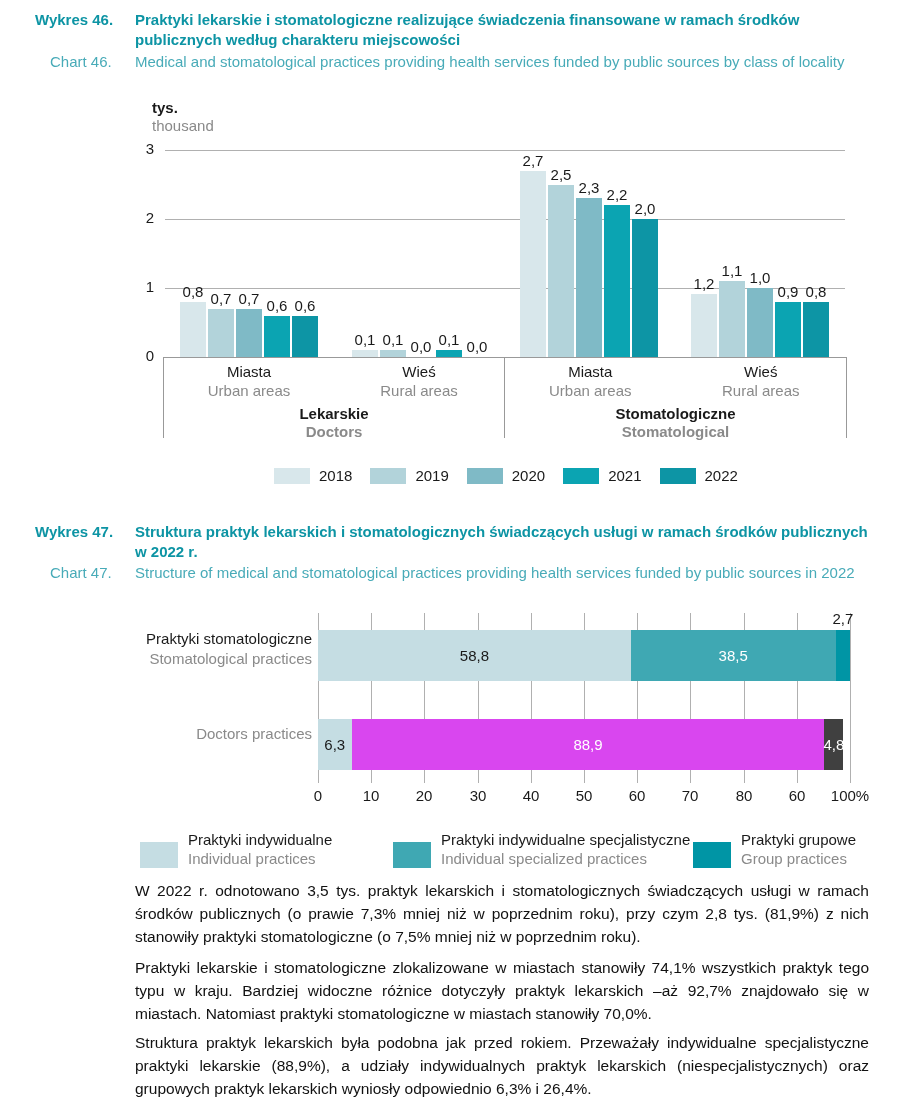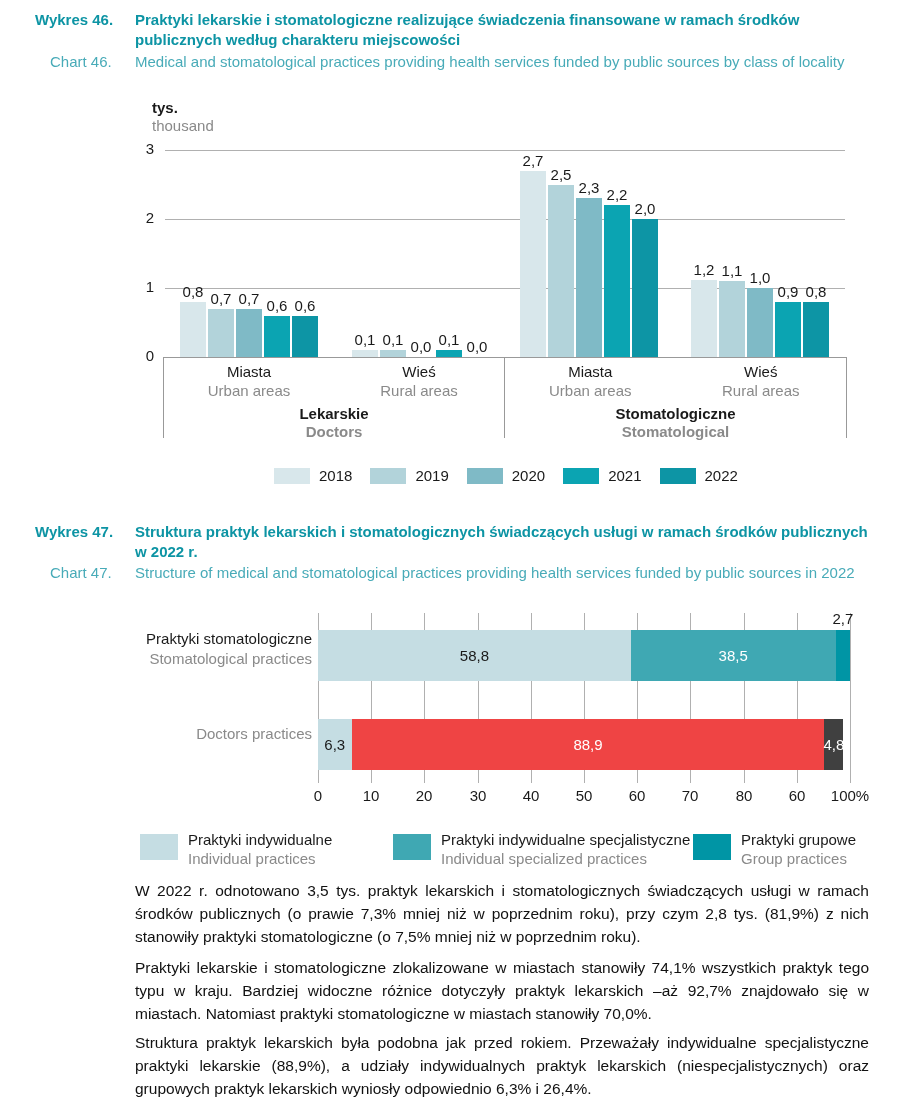--- a/index.html
+++ b/index.html
@@ -45,21 +45,21 @@
   .hseg{position:relative;height:100%;}
   .hseg-label{position:absolute;top:0;left:0;width:100%;height:100%;display:flex;align-items:center;justify-content:center;
               font-size:15px;white-space:nowrap;}
   .hseg-label.outside{top:auto;bottom:100%;height:auto;margin-bottom:3px;color:#1a1a1a;}
   .c47-rowlabel{position:absolute;width:250px;text-align:right;}
   .r-pl{font-size:15px;color:#1a1a1a;line-height:20px;}
   .r-en{font-size:15px;color:#8a8a8a;line-height:20px;}
   #c47-xticks{position:absolute;left:318px;top:787px;width:560px;height:20px;}
   .xtick{position:absolute;width:46px;text-align:center;font-size:15px;color:#1a1a1a;}
   #c47-legend{position:absolute;left:140px;top:830px;width:760px;height:42px;}
-  .leg47-item{position:absolute;display:flex;gap:10px;}
+  .leg47-item{position:absolute;display:flex;gap:10px;align-items:flex-end;}
   .leg47-swatch{width:38px;height:26px;margin-top:4px;flex:0 0 auto;}
   .l-pl{font-size:15px;color:#1a1a1a;line-height:19px;}
   .l-en{font-size:15px;color:#8a8a8a;line-height:19px;}
 
   
   .para{position:absolute;left:135px;width:734px;font-size:15.5px;line-height:23px;color:#111;
         text-align:justify;}
 </style>
 </head>
 <body>
@@ -129,21 +129,21 @@
           <span class="bar-label">2,3</span>
         </div>
         <div class="bar" style="height: 151.8px; background: rgb(11, 164, 178);">
           <span class="bar-label">2,2</span>
         </div>
         <div class="bar" style="height: 138px; background: rgb(13, 149, 165);">
           <span class="bar-label">2,0</span>
         </div>
       </div>
       <div class="cluster" style="left: 526px;">
-        <div class="bar" style="height: 77px; background: rgb(216, 231, 235);">
+        <div class="bar" style="height: 63px; background: rgb(216, 231, 235);">
           <span class="bar-label">1,2</span>
         </div>
         <div class="bar" style="height: 75.9px; background: rgb(178, 211, 218);">
           <span class="bar-label">1,1</span>
         </div>
         <div class="bar" style="height: 69px; background: rgb(127, 186, 198);">
           <span class="bar-label">1,0</span>
         </div>
         <div class="bar" style="height: 55px; background: rgb(11, 164, 178);">
           <span class="bar-label">0,9</span>
@@ -235,21 +235,21 @@
           <span class="hseg-label" style="color: rgb(255, 255, 255);">38,5</span>
         </div>
         <div class="hseg" style="width: 14.364px; background: rgb(0, 149, 165);">
           <span class="hseg-label outside">2,7</span>
         </div>
       </div>
       <div class="hbar" style="top: 106px;">
         <div class="hseg" style="width: 33.516px; background: rgb(197, 221, 227);">
           <span class="hseg-label" style="color: rgb(26, 26, 26);">6,3</span>
         </div>
-        <div class="hseg" style="width: 472.948px; background: #ef4444;">
+        <div class="hseg" style="width: 472.948px; background: #d946ef;">
           <span class="hseg-label" style="color: rgb(255, 255, 255);">88,9</span>
         </div>
         <div class="hseg" style="width: 19px; background: #404040;">
           <span class="hseg-label" style="color: rgb(255, 255, 255);">4,8</span>
         </div>
       </div>
     </div>
 
   <div class="c47-rowlabel" style="left:62px;top:629px;">
     <div class="r-pl">Praktyki stomatologiczne</div>

